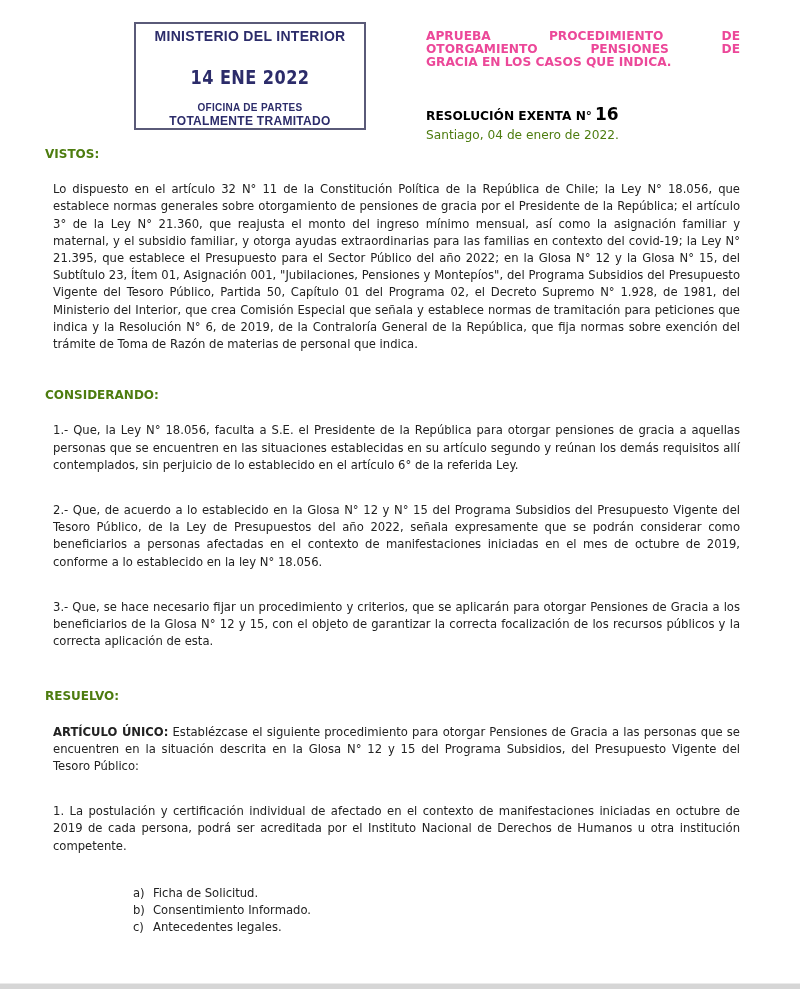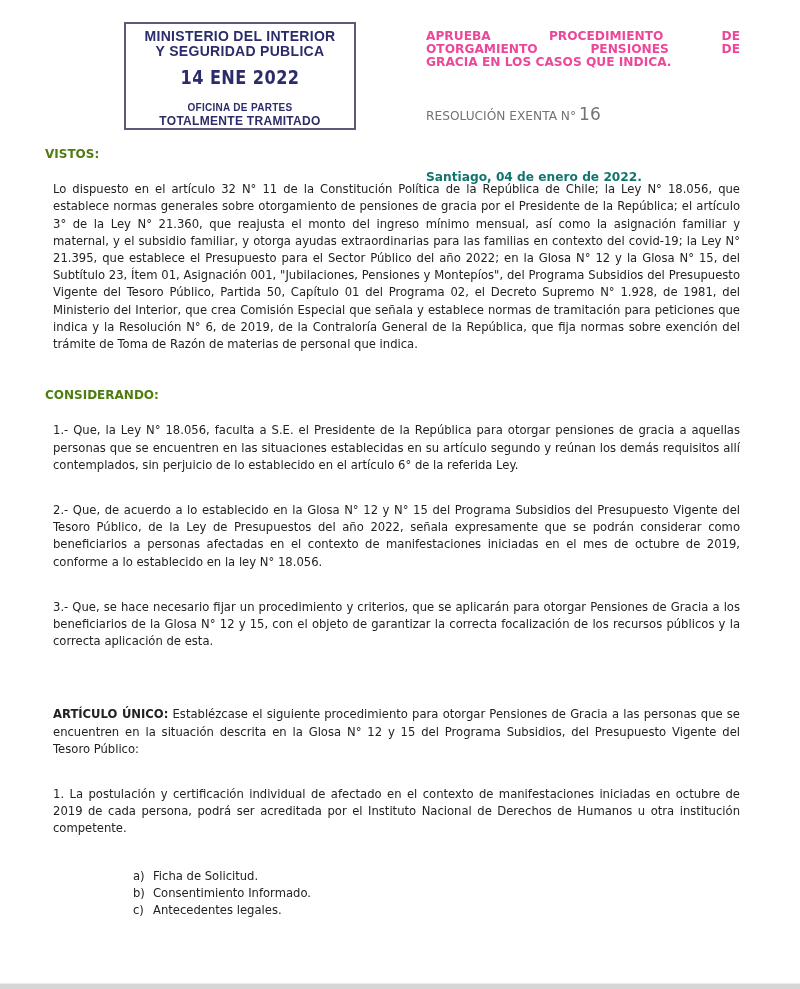--- a/index.html
+++ b/index.html
@@ -1,60 +1,59 @@
 <!DOCTYPE html>
 <html><head>
 <meta charset="utf-8">
 <style>
   html, body { margin: 0; padding: 0; }
   body {
     width: 800px; height: 989px; background: #ffffff; position: relative; overflow: hidden;
     font-family: "DejaVu Sans", sans-serif; color: #1c1c1c;
   }
   .stamp {
-    position: absolute; left: 124px; top: 22px; width: 232px; height: 108px;
+    position: absolute; left: 134px; top: 22px; width: 232px; height: 108px;
     border: 2px solid #5a5a78; box-sizing: border-box; color: #2c2c6a;
     font-family: "Liberation Sans", sans-serif; text-align: center; font-weight: bold;
   }
   .stamp .l1 { position: absolute; left: 0; right: 0; top: 4px; font-size: 14px; letter-spacing: 0.3px; line-height: 16px; }
   .stamp .l2 { position: absolute; left: 0; right: 0; top: 19px; font-size: 14px; letter-spacing: 0.3px; line-height: 16px; }
   .stamp .date { position: absolute; left: 0; right: 0; top: 42px; font-size: 19px; letter-spacing: 0.5px; line-height: 22px; font-family: "DejaVu Sans", sans-serif; transform: scaleX(0.85); }
   .stamp .l3 { position: absolute; left: 0; right: 0; top: 76px; font-size: 10px; letter-spacing: 0.3px; line-height: 15px; }
   .stamp .l4 { position: absolute; left: 0; right: 0; top: 90px; font-size: 12px; letter-spacing: 0.3px; line-height: 15px; }
 
   .title-block {
     position: absolute; left: 426px; top: 30px; width: 314px;
     font-family: "DejaVu Sans", sans-serif; font-weight: bold; font-size: 12.2px; line-height: 13px; color: #ec4899;
   }
   .title-block .jl { display: flex; justify-content: space-between; }
   .resol {
-    position: absolute; left: 426px; top: 104px; font-weight: normal; font-size: 12.2px; color: #737373;
+    position: absolute; left: 426px; top: 104px; font-weight: bold; font-size: 12.2px; color: #000000;
   }
   .resol .num { font-size: 17px; margin-left: 3px; }
-  .place-date { position: absolute; left: 426px; top: 128px; font-weight: bold; font-size: 12.2px; color: #0f766e; margin-top: 42px; }
+  .place-date { position: absolute; left: 426px; top: 128px; font-weight: normal; font-size: 12.2px; color: #4d7c0f; }
 
   .content {
     position: absolute; left: 45px; top: 146px; width: 703px;
     font-family: "DejaVu Sans", sans-serif; font-size: 11.6px; line-height: 17.2px; color: #222;
   }
   .heading { font-weight: bold; font-size: 12px; color: #4d7c0f; }
   p { margin: 8px; text-align: justify; }
   .sec-gap { height: 12px; }
   .list { margin-left: 88px; line-height: 17px; }
   .list .row { display: flex; }
   .list .mk { width: 20px; }
 
   .bottom-bar { position: absolute; left: 0; right: 0; top: 983px; height: 6px; background: #d6d6d6; border-top: 1px solid #ebebeb; }
 </style>
 </head>
 <body>
 
 <div class="stamp">
   <div class="l1">MINISTERIO DEL INTERIOR</div>
-  <div class="l2">Y SEGURIDAD PUBLICA</div>
   <div class="date">14 ENE 2022</div>
   <div class="l3">OFICINA DE PARTES</div>
   <div class="l4">TOTALMENTE TRAMITADO</div>
 </div>
 
 <div class="title-block">
   <div class="jl">
     <span>APRUEBA</span>
     <span>PROCEDIMIENTO</span>
     <span>DE</span>
@@ -82,20 +81,21 @@
   <div style="height:26px"></div>
   <div class="heading">CONSIDERANDO:</div>
   <div style="height:10px"></div>
   <p>1.- Que, la Ley N° 18.056, faculta a S.E. el Presidente de la República para otorgar pensiones de gracia a aquellas personas que se encuentren en las situaciones establecidas en su artículo segundo y reúnan los demás requisitos allí contemplados, sin perjuicio de lo establecido en el artículo 6° de la referida Ley.</p>
   <div class="sec-gap"></div>
   <p>2.- Que, de acuerdo a lo establecido en la Glosa N° 12 y N° 15 del Programa Subsidios del Presupuesto Vigente del Tesoro Público, de la Ley de Presupuestos del año 2022, señala expresamente que se podrán considerar como beneficiarios a personas afectadas en el contexto de manifestaciones iniciadas en el mes de octubre de 2019, conforme a lo establecido en la ley N° 18.056.</p>
   <div class="sec-gap"></div>
   <p>3.- Que, se hace necesario fijar un procedimiento y criterios, que se aplicarán para otorgar Pensiones de Gracia a los beneficiarios de la Glosa N° 12 y 15, con el objeto de garantizar la correcta focalización de los recursos públicos y la correcta aplicación de esta.</p>
 
   <div style="height:30px"></div>
+  <div class="heading">RESUELVO:</div>
   <div style="height:10px"></div>
   <p><b>ARTÍCULO ÚNICO:</b><span> Establézcase el siguiente procedimiento para otorgar Pensiones de Gracia a las personas que se encuentren en la situación descrita en la Glosa N° 12 y 15 del Programa Subsidios, del Presupuesto Vigente del Tesoro Público:</span></p>
   <div class="sec-gap"></div>
   <p>1. La postulación y certificación individual de afectado en el contexto de manifestaciones iniciadas en octubre de 2019 de cada persona, podrá ser acreditada por el Instituto Nacional de Derechos de Humanos u otra institución competente.</p>
   <div class="sec-gap"></div>
   <div style="height:10px"></div>
   <div class="list">
     <div class="row">
       <span class="mk">a)</span>
       <span>Ficha de Solicitud.</span>

